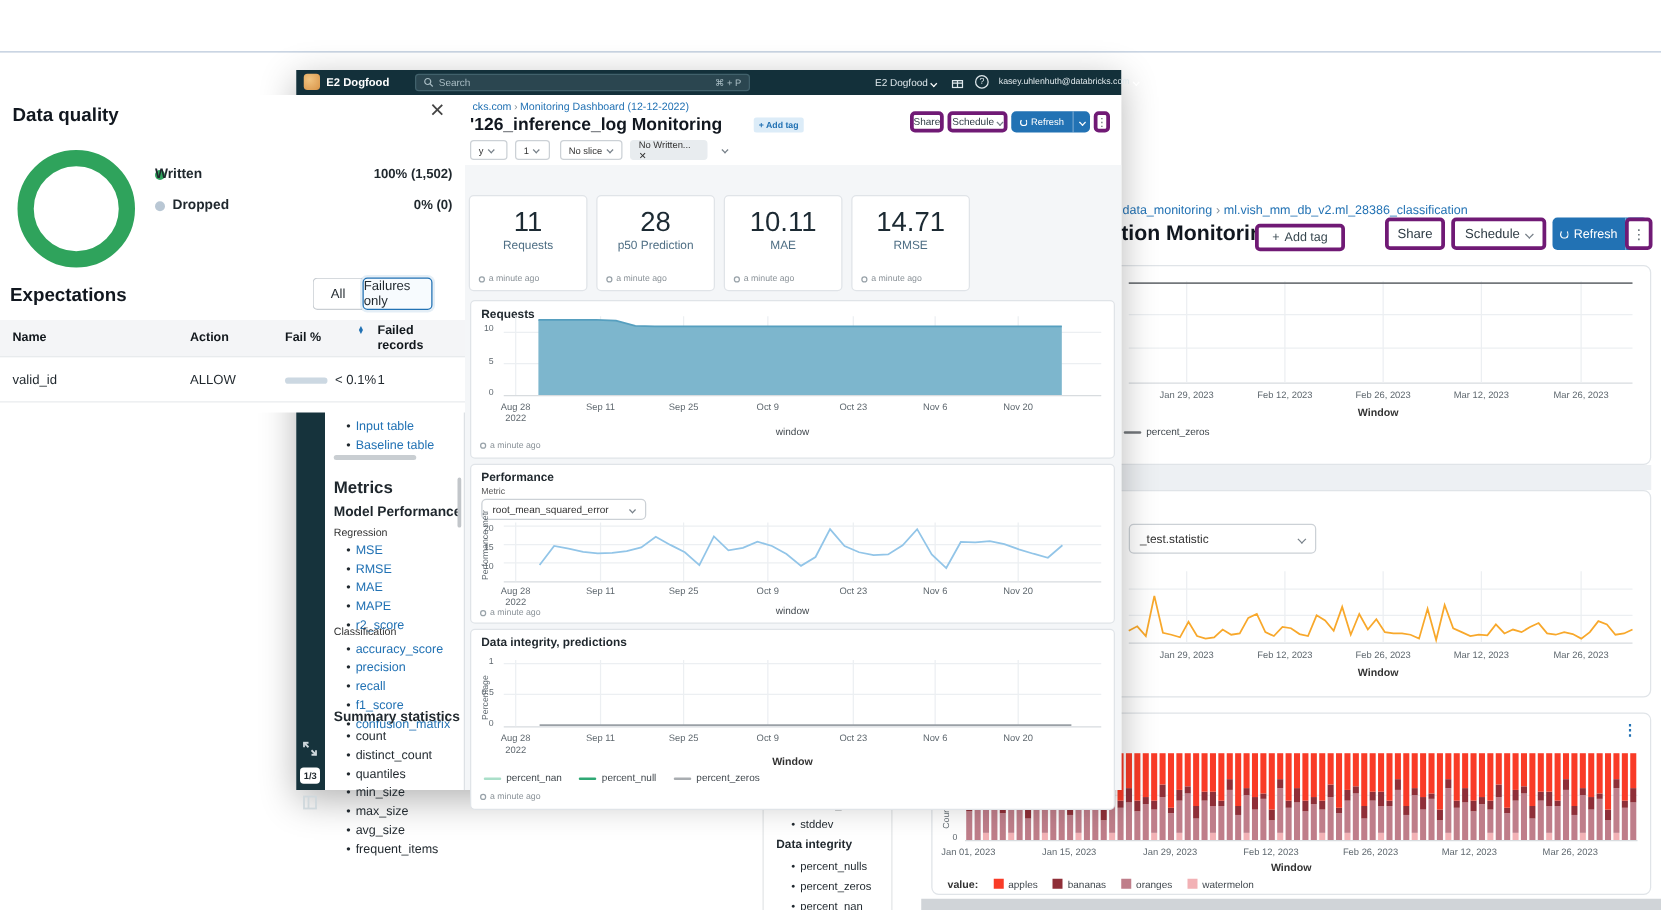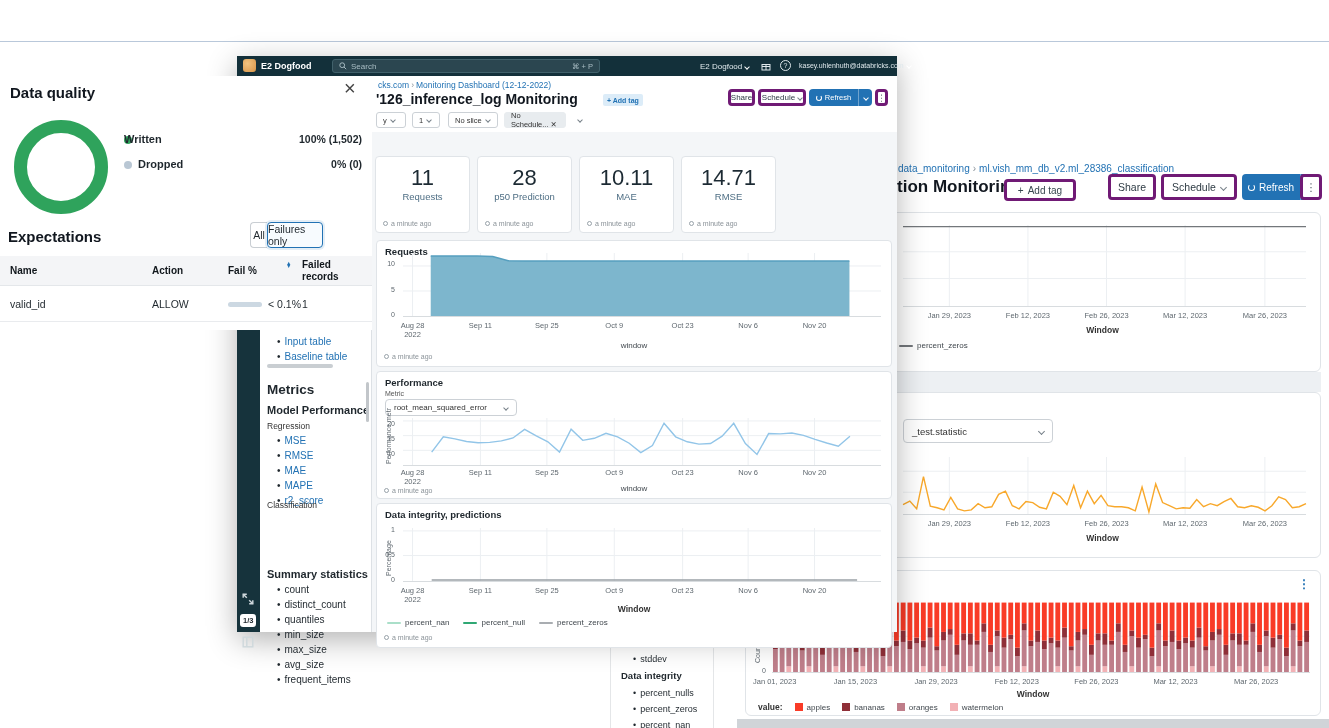--- a/index.html
+++ b/index.html
@@ -103,21 +103,21 @@
   .modal{left:0;top:76px;width:372px;height:254px;background:#fff;z-index:10}
   .modal h2{position:absolute;left:10px;top:8px;font-size:15px;font-weight:700;color:#11171f}
   .close-x{position:absolute;left:344px;top:2px;font-size:20px;color:#444;cursor:pointer;line-height:1}
   .donut{position:absolute;left:14px;top:44px;width:94px;height:94px;border-radius:50%;border:13px solid #2fa35c}
   .dleg-dot{position:absolute;width:8px;height:8px;border-radius:50%}
   .dleg-lab{position:absolute;font-size:11px;font-weight:700;color:#1f272d}
   .dleg-val{position:absolute;right:10px;font-size:10.5px;font-weight:700;color:#1f272d;text-align:right}
   .exp-h{position:absolute;left:8px;top:152px;font-size:15px;font-weight:700;color:#11171f}
   .toggle{position:absolute;left:250px;top:146px;display:flex}
   .tog{height:26px;display:flex;align-items:center;justify-content:center;font-size:10.5px;color:#1f272d;cursor:pointer}
-  .tog.all{width:17px;background:#fff;border:1px solid #c9ced3;border-radius:4px 0 0 4px;border-right:none}
+  .tog.all{width:40px;background:#fff;border:1px solid #c9ced3;border-radius:4px 0 0 4px;border-right:none}
   .tog.fail{width:56px;background:#f7fbfe;border:1.5px solid #2272b4;border-radius:4px;box-shadow:0 0 0 2px rgba(34,114,180,.12)}
   .thead{position:absolute;left:0;top:180px;width:372px;height:30px;background:#f4f5f7;border-bottom:1px solid #e4e7ea}
   .th{position:absolute;font-size:10px;font-weight:700;color:#11171c}
   .sort{position:absolute;left:286px;top:6px;display:flex;flex-direction:column;line-height:.55;font-size:5.5px;color:#2272b4;cursor:pointer}
   .trow{position:absolute;left:0;top:210px;width:372px;height:36px;border-bottom:1px solid #e9ebee;background:#fff}
   .td{position:absolute;top:12px;font-size:10.5px;color:#1f272d}
   .failpill{position:absolute;left:228px;top:16px;width:34px;height:5px;border-radius:3px;background:#ccd8e2}
   .z1{z-index:1}
 </style>
 </head>
@@ -575,20 +575,27 @@
       <h4 style="position:absolute;top:328px">Model Performance</h4>
       <h5 style="position:absolute;top:345px">Regression</h5>
       <ul class="doclist links" style="position:absolute;left:0;top:357px">
         <li>MSE</li>
         <li>RMSE</li>
         <li>MAE</li>
         <li>MAPE</li>
         <li>r2_score</li>
       </ul>
       <h5 style="position:absolute;top:424px">Classification</h5>
+      <ul class="doclist links" style="position:absolute;left:0;top:436px">
+        <li>accuracy_score</li>
+        <li>precision</li>
+        <li>recall</li>
+        <li>f1_score</li>
+        <li>confusion_matrix</li>
+      </ul>
       <h4 style="position:absolute;top:492px">Summary statistics</h4>
       <ul class="doclist" style="position:absolute;left:0;top:506px">
         <li>count</li>
         <li>distinct_count</li>
         <li>quantiles</li>
         <li>min_size</li>
         <li>max_size</li>
         <li>avg_size</li>
         <li>frequent_items</li>
       </ul>
@@ -623,21 +630,21 @@
         </span>
       <span class="chip" style="left:40px;top:36px;width:28px">
           <span>1</span>
           <span class="cv" style="width:4px;height:4px"></span>
         </span>
       <span class="chip" style="left:76px;top:36px;width:50px">
           <span>No slice</span>
           <span class="cv" style="width:4px;height:4px"></span>
         </span>
       <span class="chip gray" style="left:132px;top:36px;width:62px">
-          <span>No Schedule... ✕</span>
+          <span>No Written... ✕</span>
         </span>
       <span class="chip" style="left:200px;top:36px;width:16px;border:none">
           <span class="cv" style="width:4px;height:4px"></span>
         </span>
 
       <div class="dash">
 
         <div class="mcard" style="left:3px">
           <div class="val">11</div>
           <div class="lab">Requests</div>

